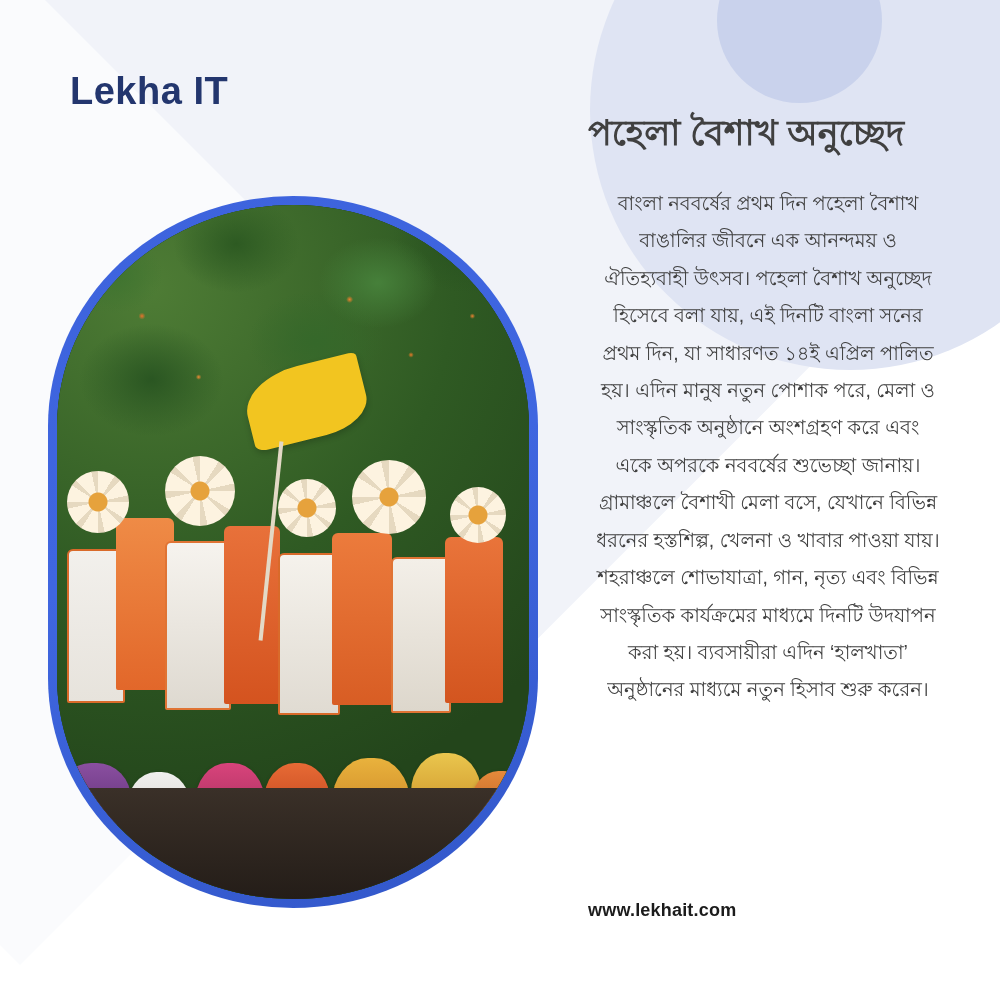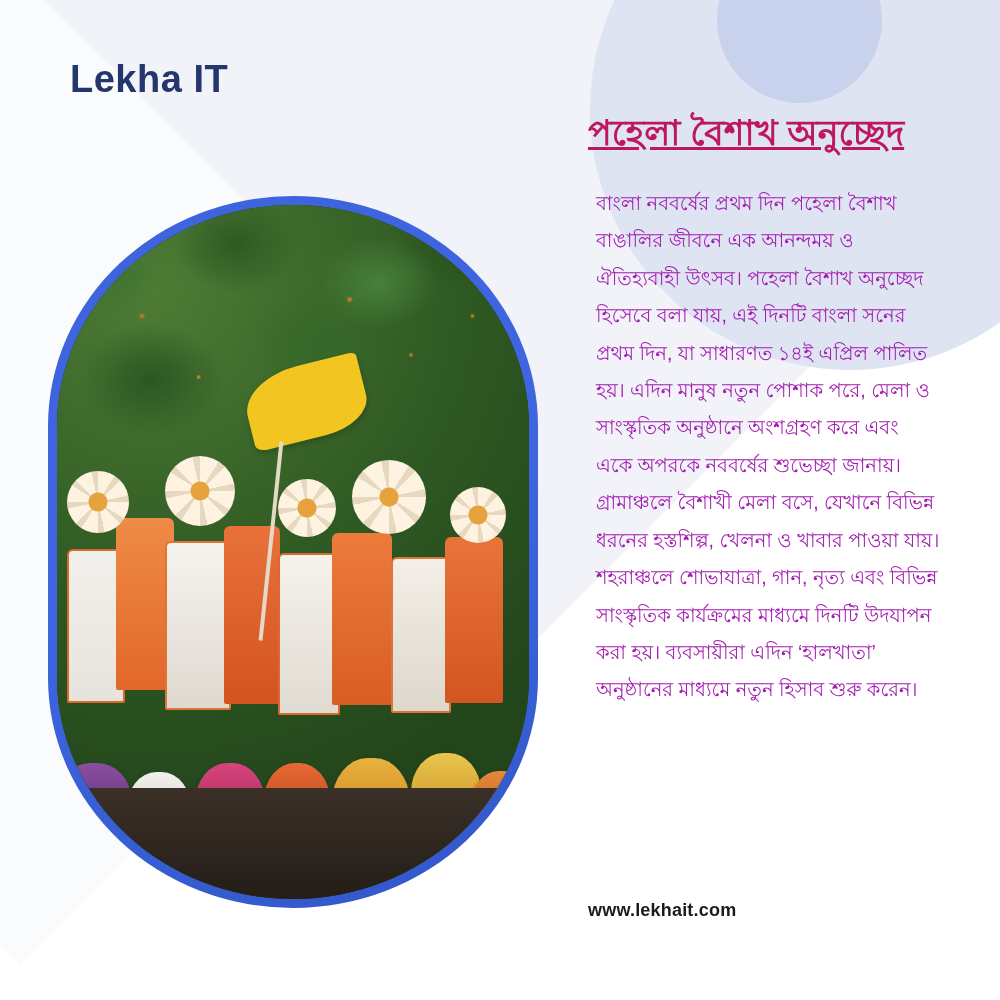--- a/index.html
+++ b/index.html
@@ -72,21 +72,21 @@
     bottom: 0;
     width: 1000px;
     height: 30px;
     background: #ffffff;
   }
 
   
   .brand {
     position: absolute;
     left: 70px;
-    top: 58px;
+    top: 70px;
     z-index: 5;
     font-size: 38px;
     font-weight: bold;
     color: #23366e;
     letter-spacing: 0.5px;
   }
 
   
   .photo-frame {
     position: absolute;
@@ -178,32 +178,31 @@
   .content {
     position: absolute;
     left: 588px;
     top: 108px;
     width: 360px;
     z-index: 5;
   }
   .headline {
     font-size: 35px;
     font-weight: bold;
-    color: #be185d;
+    color: #404040;
     line-height: 1.45;
     margin: 0 0 26px 0;
     letter-spacing: 0px;
-    text-decoration: underline;
   }
   .body-text {
     font-size: 19.5px;
     line-height: 1.92;
-    color: #a21caf;
+    color: #404040;
     margin: 8px;
-    text-align: left;
+    text-align: center;
   }
   .website {
     position: absolute;
     left: 588px;
     top: 900px;
     z-index: 5;
     font-size: 18px;
     font-weight: bold;
     color: #1b1b1b;
     letter-spacing: 0.2px;

